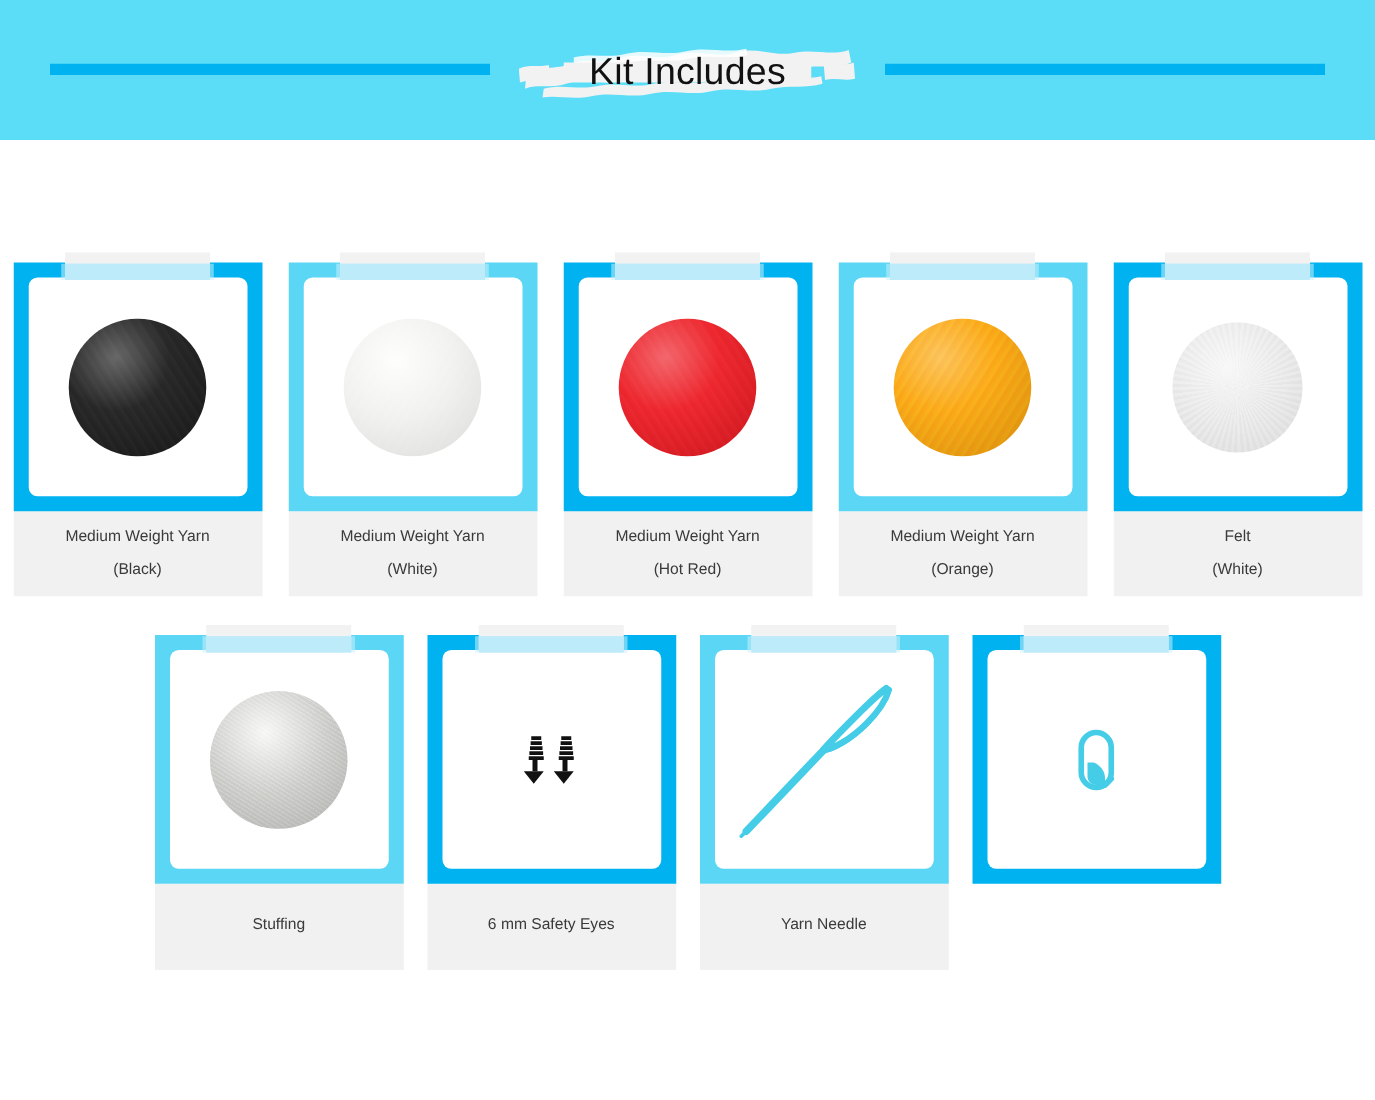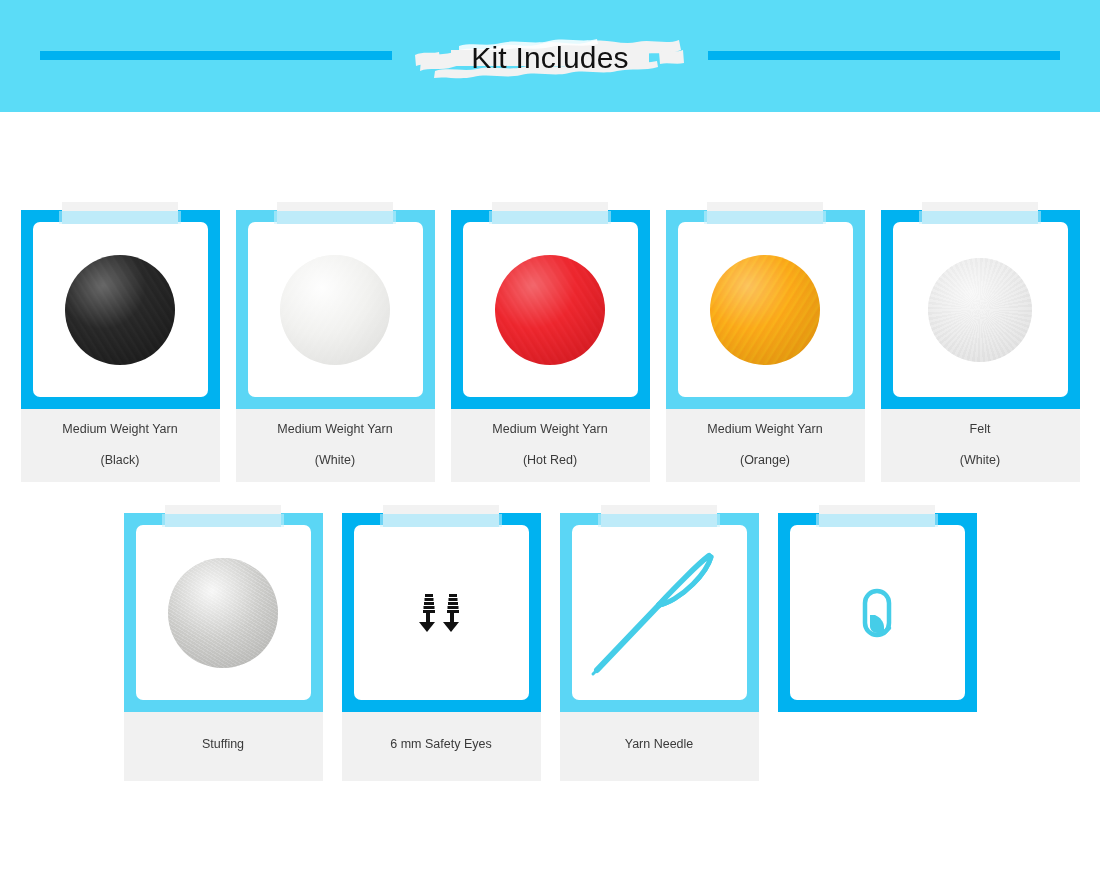--- a/index.html
+++ b/index.html
@@ -63,21 +63,21 @@
     position: relative;
     width: 1100px;
     background: #ffffff;
   }
 
   .row {
     display: flex;
     justify-content: center;
     align-items: flex-start;
   }
-  .row-1 { margin-top: 98px; gap: 16px; }
+  .row-1 { margin-top: 98px; gap: 21px; }
   .row-2 { margin-top: 31px; gap: 19px; }
 
   
   .card {
     width: 199px;
     position: relative;
   }
   .card-frame {
     position: relative;
     width: 199px;
@@ -169,21 +169,21 @@
     width: 199px;
     padding: 14px 6px 18px;
     text-align: center;
   }
   .caption.two-line { padding: 14px 6px 16px; }
   .caption-line {
     font-size: 12.5px;
     color: #3a3a3a;
     line-height: 1;
   }
-  .caption-line + .caption-line { margin-top: 18px; }
+  .caption-line + .caption-line { margin-top: 13px; }
   .caption.one-line { padding: 26px 1px 30px; }
 
   .icon-center {
     position: absolute;
     inset: 12px;
     display: flex;
     align-items: center;
     justify-content: center;
   }
 </style>

